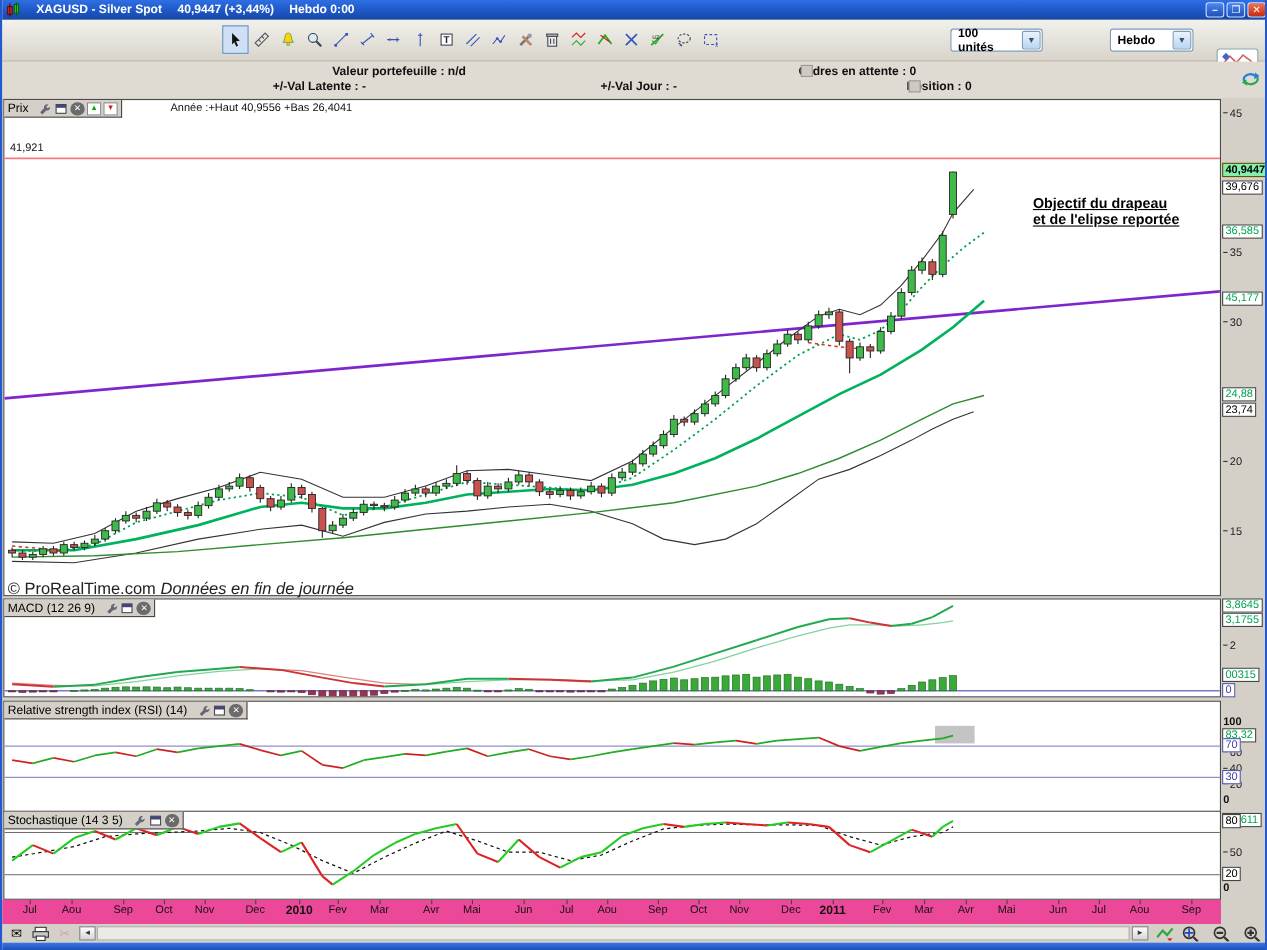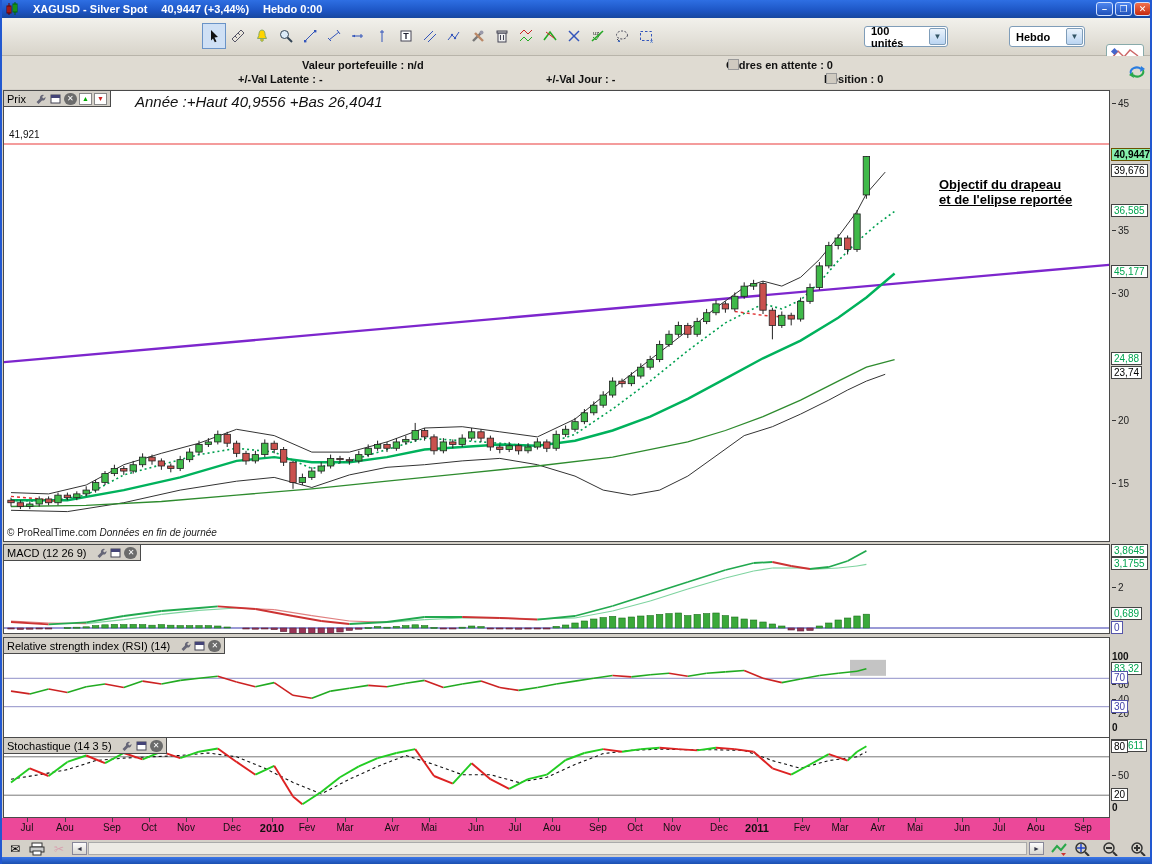--- a/index.html
+++ b/index.html
@@ -36,24 +36,24 @@
       vertical-align:-2px; margin-left:2px; }
   
   .panel { position:absolute; left:1px; width:1107px; background:#fff; border:1px solid #4a4a4a; }
   .phead { position:absolute; left:0; top:0; height:16px; background:#D4D0C8; border-right:1px solid #4a4a4a;
       border-bottom:1px solid #4a4a4a; display:flex; align-items:center; font-size:11px; padding:0 3px; z-index:5; }
   .phead .ptitle { margin-right:6px; }
   .hic { width:13px; height:12px; margin-left:2px; display:inline-flex; align-items:center; justify-content:center; font-size:9px; }
   .hic.closec { background:#6b6b6b; color:#fff; border-radius:7px; font-size:8px; line-height:12px; font-weight:bold; }
   .hic.upbox { border:1px solid #888; background:#fff; color:#0a0; font-size:7px; }
   .hic.dnbox { border:1px solid #888; background:#fff; color:#c22; font-size:7px; }
-  #price-stats { position:absolute; left:131px; top:2px; font-size:15px; color:#111; white-space:nowrap; z-index:6;font-style:italic; }
+  #price-stats { position:absolute; left:151px; top:2px; font-size:10px; color:#111; white-space:nowrap; z-index:6; }
   #level-label { position:absolute; left:5px; font-size:10px; color:#111; z-index:6; }
   #annotation { position:absolute; font-size:13px; font-weight:bold; text-decoration:underline; color:#000; z-index:6; line-height:15px; }
-  #copyright { position:absolute; left:3px; font-size:10px; color:#222; z-index:6; white-space:nowrap; }
+  #copyright { position:absolute; left:3px; font-size:15px; color:#222; z-index:6; white-space:nowrap; }
   #copyright i { font-style:italic; }
   
   #axis-strip { position:absolute; left:1108px; top:90px; width:44px; height:730px; background:#D4D0C8; }
   .atick { position:absolute; font-size:10px; color:#222; white-space:nowrap; }
   .atick .dash { display:inline-block; width:4px; height:1px; background:#333; vertical-align:3px; margin-right:2px; }
   .atag { position:absolute; font-size:10px; padding:0 2px; border:1px solid #444; background:#fff; white-space:nowrap; height:13px; line-height:12px; }
   .atag.green { color:#00A550; }
   .atag.blue  { color:#4444AA; border-color:#5555AA; }
   .atag.last  { background:#86efac; color:#000; border-color:#6b5200; font-weight:bold; }
   .abold { position:absolute; font-size:10px; font-weight:bold; color:#111; }
@@ -239,21 +239,21 @@
       </svg>
     </div>
   </div>
 
   <div id="inforow">
     <span style="left:300px;top:3px">Valeur portefeuille : n/d</span>
     <span style="left:724px;top:3px">
         <span>Ordres en attente : 0</span>
         <span class="mini-ic"></span>
       </span>
-    <span style="left:236px;top:17px">+/-Val Latente : -</span>
+    <span style="left:246px;top:17px">+/-Val Latente : -</span>
     <span style="left:544px;top:17px">+/-Val Jour : -</span>
     <span style="left:822px;top:17px">
         <span>Position : 0</span>
         <span class="mini-ic"></span>
       </span>
     <svg width="18" height="16" style="left:1126px;top:8px">
       <path d="M3,10 A6,5 0 0 1 13,5" fill="none" stroke="#2a7de0" stroke-width="2"></path>
       <path d="M15,6 A6,5 0 0 1 5,11" fill="none" stroke="#2aa84a" stroke-width="2"></path>
       <polygon points="13,2 17,5 12,8" fill="#2a7de0"></polygon>
         <polygon points="5,8 1,11 6,14" fill="#2aa84a"></polygon>
@@ -795,21 +795,21 @@
       <div class="atick" style="left:2px;top:388.00100000000003px"><span class="dash"></span>15</div>
       <div class="atag last" style="left:1px;top:58.36726851000003px">40,9447</div>
       <div class="atag plain" style="left:1px;top:74.43751079999998px">39,676</div>
       <div class="atag green" style="left:1px;top:113.5902805px">36,585</div>
       <div class="atag green" style="left:1px;top:175.36577640000002px">45,177</div>
       <div class="atag green" style="left:1px;top:261.85400400000003px">24,88</div>
       <div class="atag plain" style="left:1px;top:276.29404200000005px">23,74</div>
       <div class="atick" style="left:2px;top:492px"><span class="dash"></span>2</div>
       <div class="atag green" style="left:1px;top:453.71000000000004px">3,8645</div>
       <div class="atag green" style="left:1px;top:467.49px">3,1755</div>
-      <div class="atag green" style="left:1px;top:517.22px">0,689</div>
+      <div class="atag green" style="left:1px;top:517.22px">00315</div>
       <div class="atag blue" style="left:1px;top:531px">0</div>
       <div class="abold" style="left:2px;top:561px">100</div>
       <div class="abold" style="left:2px;top:632px">0</div>
       <div class="atick" style="left:2px;top:589.4px"><span class="dash"></span>60</div>
       <div class="atick" style="left:2px;top:603.6px"><span class="dash"></span>40</div>
       <div class="atick" style="left:2px;top:617.8px"><span class="dash"></span>20</div>
       <div class="atag green" style="left:1px;top:571.8428px">83,32</div>
       <div class="atag blue" style="left:1px;top:581.3px">70</div>
       <div class="atag blue" style="left:1px;top:609.7px">30</div>
       <div class="abold" style="left:2px;top:712px">0</div>

